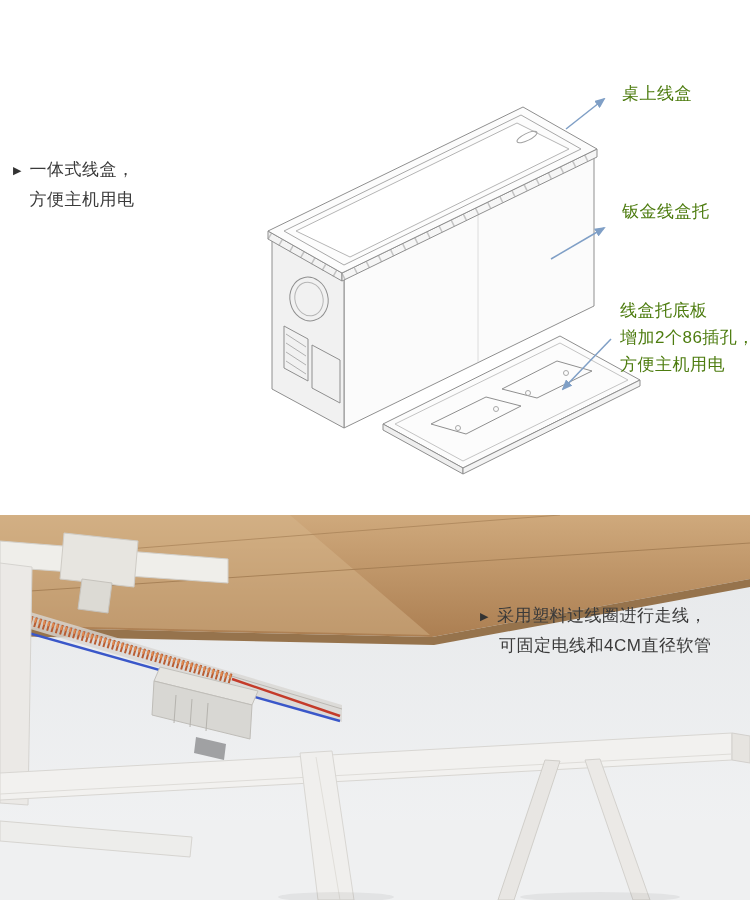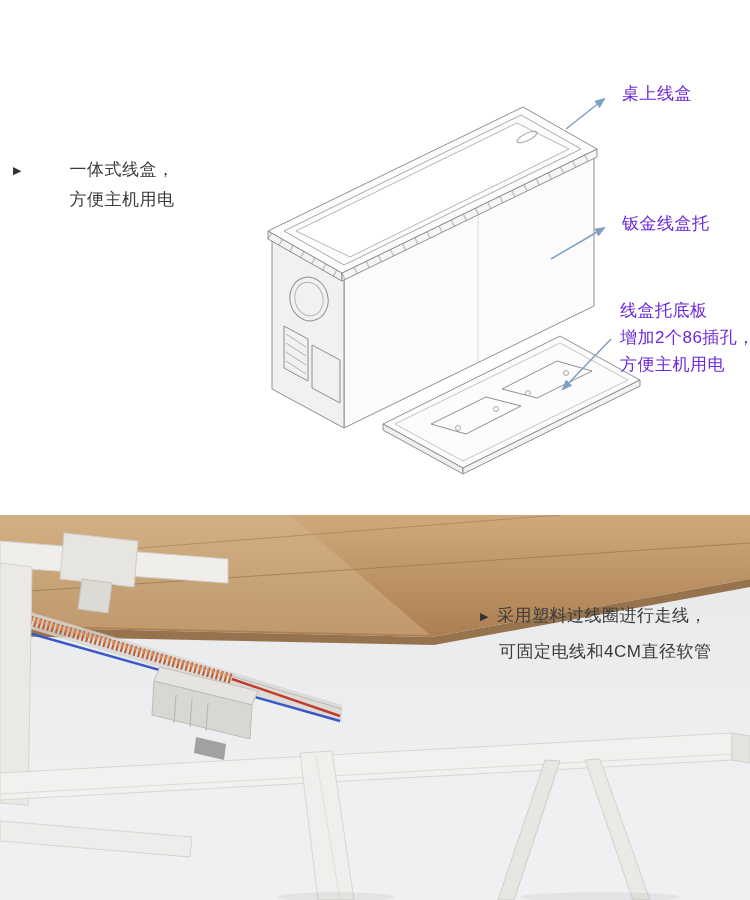--- a/index.html
+++ b/index.html
@@ -18,35 +18,35 @@
   .diagram-svg{position:absolute;left:0;top:0;}
 
   .intro{
     position:absolute;left:13px;top:155px;
     display:flex;align-items:flex-start;
   }
   .bullet{
     font-size:11px;color:#333333;line-height:30px;
     margin-right:8px;flex:0 0 auto;
   }
-  .intro-lines{font-size:17px;line-height:30px;color:#3a3a3a;letter-spacing:0.5px;margin-left:40px;}
+  .intro-lines{font-size:17px;line-height:30px;color:#3a3a3a;letter-spacing:0.5px;}
 
-  .callout{position:absolute;font-size:17px;color:#6d28d9;letter-spacing:0.5px;white-space:nowrap;}
+  .callout{position:absolute;font-size:17px;color:#4d7c0f;letter-spacing:0.5px;white-space:nowrap;}
   .callout-1{left:622px;top:82px;}
-  .callout-2{left:622px;top:212px;}
+  .callout-2{left:622px;top:200px;}
   .callout-3{left:620px;top:297px;line-height:27px;}
 
   
   .bottom-section{position:absolute;left:0;top:515px;width:750px;height:385px;background:#eaecee;}
   .photo-svg{position:absolute;left:0;top:0;}
 
   .caption{position:absolute;left:480px;top:86px;font-size:17px;color:#3a3a3a;letter-spacing:0.5px;}
   .cap-line1{display:flex;align-items:flex-start;line-height:30px;}
   .cap-line1 .bullet{line-height:30px;}
-  .cap-line2{padding-left:19px;line-height:30px;margin-top:6px;}
+  .cap-line2{padding-left:19px;line-height:30px;}
 </style>
 </head>
 <body>
 
 <div class="page">
 
   <section class="top-section">
 
     <svg class="diagram-svg" width="750" height="515" viewBox="0 0 750 515">
       <defs>

